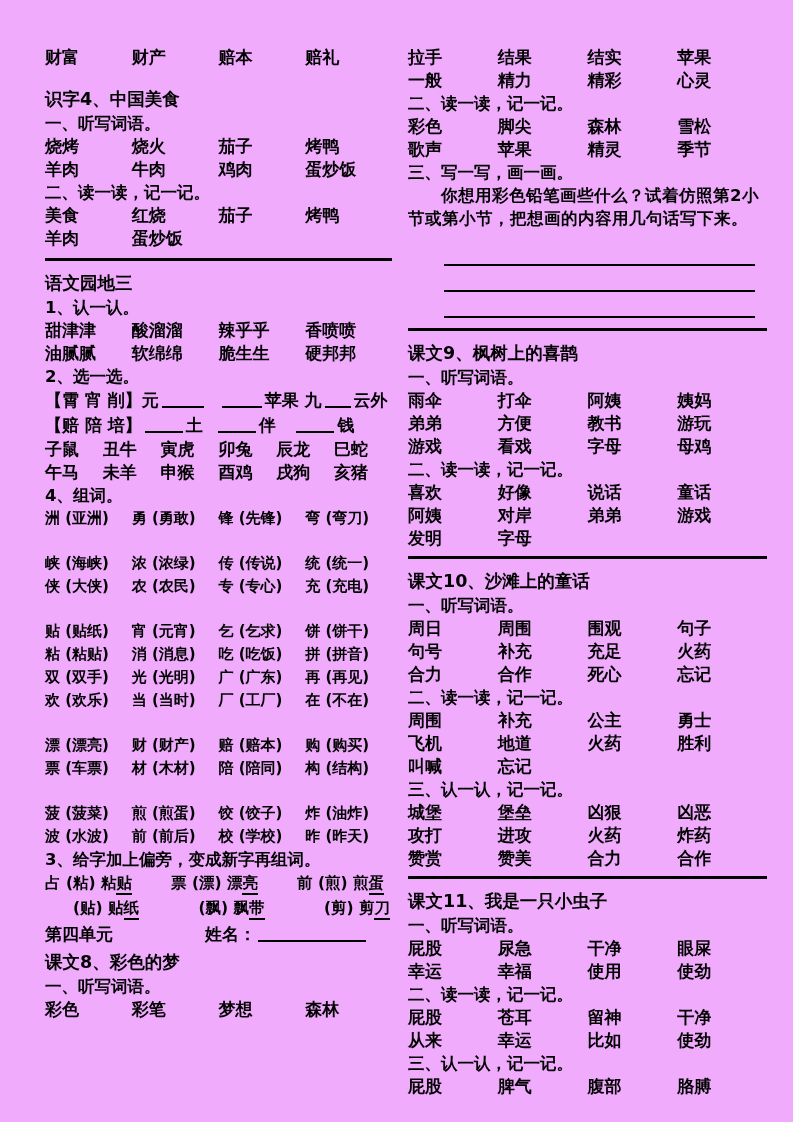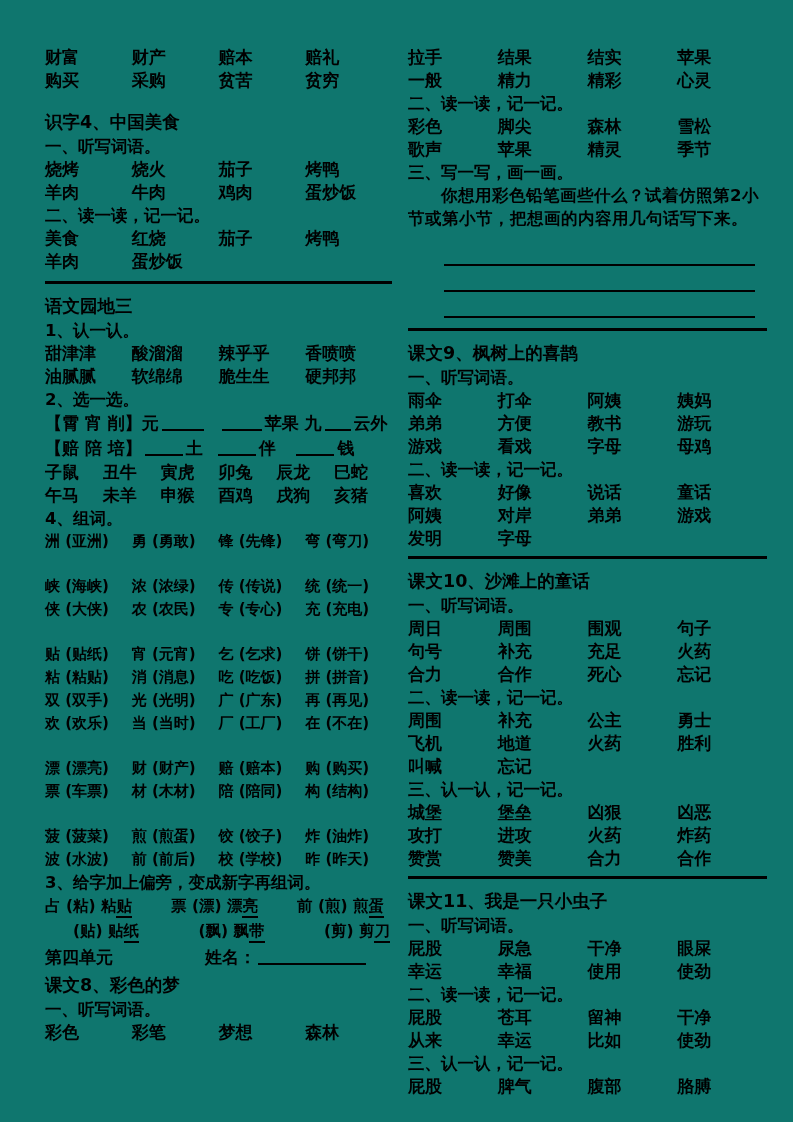--- a/index.html
+++ b/index.html
@@ -1,17 +1,17 @@
 <!DOCTYPE html>
 <html><head>
 <meta charset="utf-8">
 <style>
   html,body{margin:0;padding:0;background:#e8e8e8;}
   .page{
-    width:793px;height:1122px;background:#0f766e;box-sizing:border-box;
+    width:793px;height:1122px;background:#f0abfc;box-sizing:border-box;
     padding:46px 16px 0 45px;margin:0 auto;overflow:hidden;
     font-family:"DejaVu Sans","Liberation Sans",sans-serif;
     font-weight:700;color:#000;
   }
   #columns{display:flex;gap:16px;}
   .col{flex:0 0 auto;}
   .col-left{width:347px;}
   .col-right{width:359px;}
   .row{display:flex;line-height:22px;font-size:17px;margin-bottom:1px;}
   .cell{flex:0 0 25%;white-space:nowrap;}
@@ -39,26 +39,20 @@
 
 <div class="page">
   <div id="columns">
       <div class="col col-left">
         <div class="row">
           <span class="cell">财富</span>
           <span class="cell">财产</span>
           <span class="cell">赔本</span>
           <span class="cell">赔礼</span>
         </div>
-        <div class="row">
-          <span class="cell">购买</span>
-          <span class="cell">采购</span>
-          <span class="cell">贫苦</span>
-          <span class="cell">贫穷</span>
-        </div>
         <div class="gapb" style="height: 16px;"></div>
         <div class="heading">识字4、中国美食</div>
         <div class="label">一、听写词语。</div>
         <div class="row">
           <span class="cell">烧烤</span>
           <span class="cell">烧火</span>
           <span class="cell">茄子</span>
           <span class="cell">烤鸭</span>
         </div>
         <div class="row">

